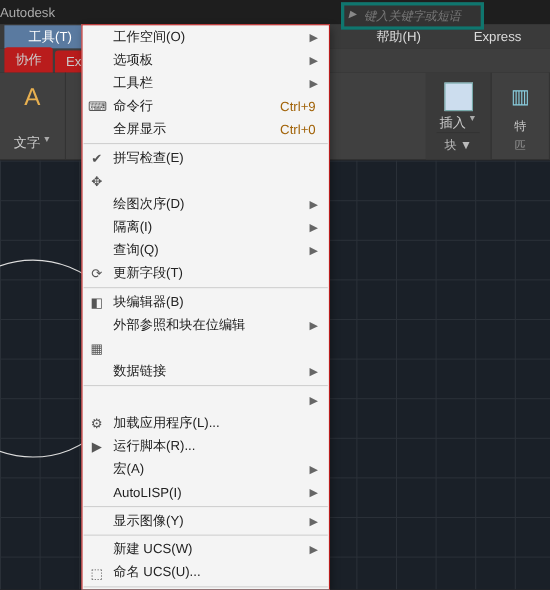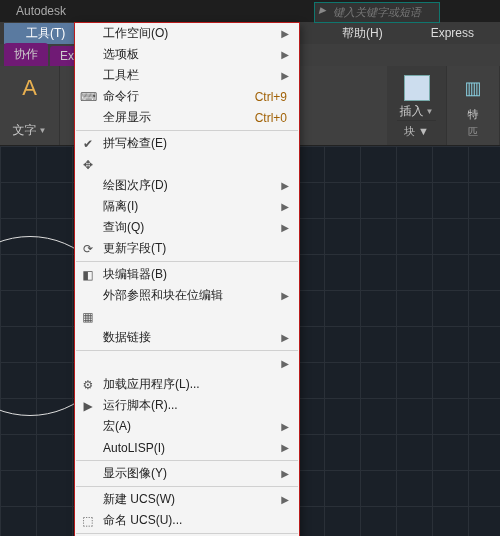--- a/index.html
+++ b/index.html
@@ -1,31 +1,31 @@
 <!DOCTYPE html>
 <html><head>
 <meta charset="utf-8">
 <style>
 *{margin:0;padding:0;box-sizing:border-box;font-family:"Microsoft YaHei",Arial,sans-serif;font-size:12px;user-select:none}
 body{background:#2b2b2b;width:500px;height:536px;overflow:hidden;position:relative}
-.titlebar{background:#1e1e1e;height:22px;display:flex;align-items:center;color:#ccc;padding:0 16px;gap:8px}
+.titlebar{background:#1e1e1e;height:22px;display:flex;align-items:center;color:#ccc;padding:0 0;gap:8px}
 .titlebar .product{color:#aaa}
-.search-hint{background:#333;color:#777;font-style:italic;padding:2px 18px;position:absolute;right:60px;top:2px;font-size:11px;border:1px solid #0f766e}
+.search-hint{background:#333;color:#777;font-style:italic;padding:2px 18px;position:absolute;right:60px;top:2px;font-size:11px;border:3px solid #0f766e}
 .search-hint::before{content:"▶";position:absolute;left:4px;color:#888;font-size:9px}
 .menubar{background:#3a3a3a;height:22px;display:flex;align-items:center;color:#ddd;padding:0 4px;gap:4px}
 .menubar .item{padding:2px 22px}
 .menubar .item.active{background:#5a7aa0;color:#fff}
 .menubar .divider{width:1px;height:14px;background:#555;margin:0 2px}
 .tabstrip{background:#3e3e3e;height:22px;display:flex;align-items:flex-end;color:#ccc;padding:0 4px;gap:2px}
-.tabstrip .tab{padding:3px 10px;background:#701a75;border-top-left-radius:3px;border-top-right-radius:3px}
+.tabstrip .tab{padding:3px 10px;background:#b91c1c;border-top-left-radius:3px;border-top-right-radius:3px}
 .ribbon{background:#404040;height:80px;display:flex;color:#ddd;border-bottom:1px solid #222}
 .ribbon .panel{padding:6px 10px;display:flex;flex-direction:column;align-items:center;justify-content:space-between;border-right:1px solid #333;min-width:46px}
 .ribbon .panel.wide{min-width:60px}
 .ribbon .icon-lg{width:32px;height:32px;display:flex;align-items:center;justify-content:center;font-size:22px;color:#e8b050}
-.ribbon .label{font-size:11px;color:#ccc;display:flex;align-items:center;gap:2px}
+.ribbon .label{font-size:11px;color:#ccc;display:flex;gap:2px}
 .ribbon .caret{font-size:8px;color:#aaa}
 .ribbon .panel-footer{font-size:11px;color:#bbb;padding-top:3px;border-top:1px solid #333;width:100%;text-align:center;display:flex;justify-content:center;gap:3px;align-items:center}
 .canvas{position:absolute;top:146px;left:0;right:0;bottom:0;background:#1a2028}
 .grid{position:absolute;inset:0;background-image:linear-gradient(#2a3038 1px,transparent 1px),linear-gradient(90deg,#2a3038 1px,transparent 1px);background-size:36px 36px}
 .circle{position:absolute;left:-60px;top:90px;width:180px;height:180px;border:1px solid #ddd;border-radius:50%}
 .dropdown{position:absolute;left:74px;top:22px;width:226px;background:#f4f4f4;border:1px solid #b91c1c;box-shadow:2px 3px 8px rgba(0,0,0,.4);z-index:10}
 .dropdown .row{display:flex;align-items:center;height:21px;padding:0 8px 0 28px;position:relative;color:#222}
 .dropdown .row .ic{position:absolute;left:5px;width:16px;text-align:center;font-size:12px;color:#555}
 .dropdown .row .sc{margin-left:auto;color:#a16207;padding-right:4px}
 .dropdown .row .sub{margin-left:auto;color:#666;font-size:10px;padding-right:2px}

